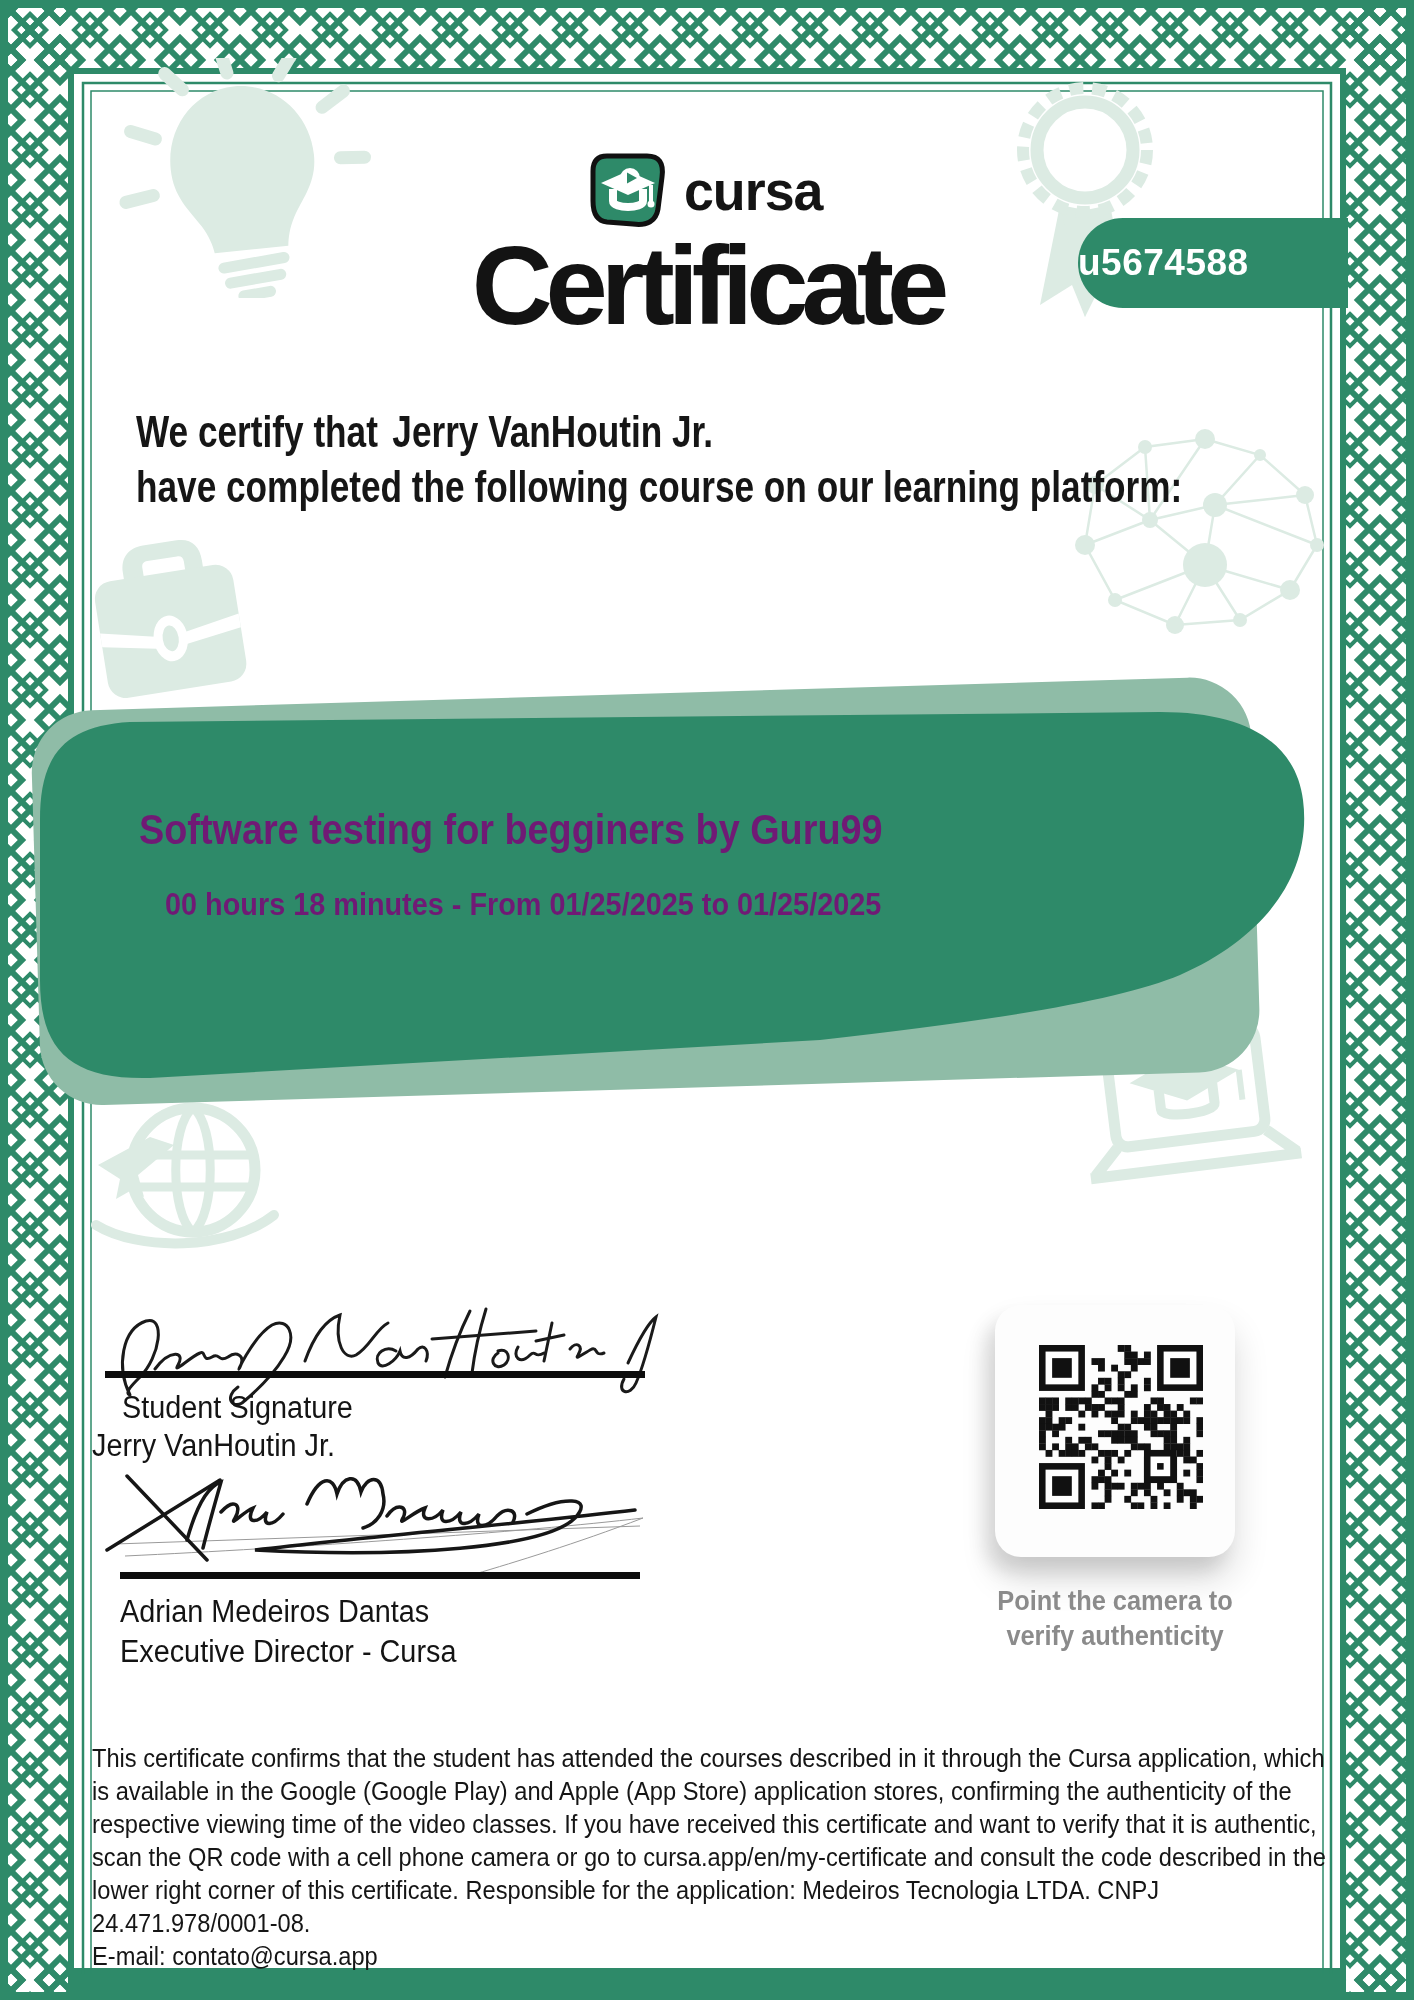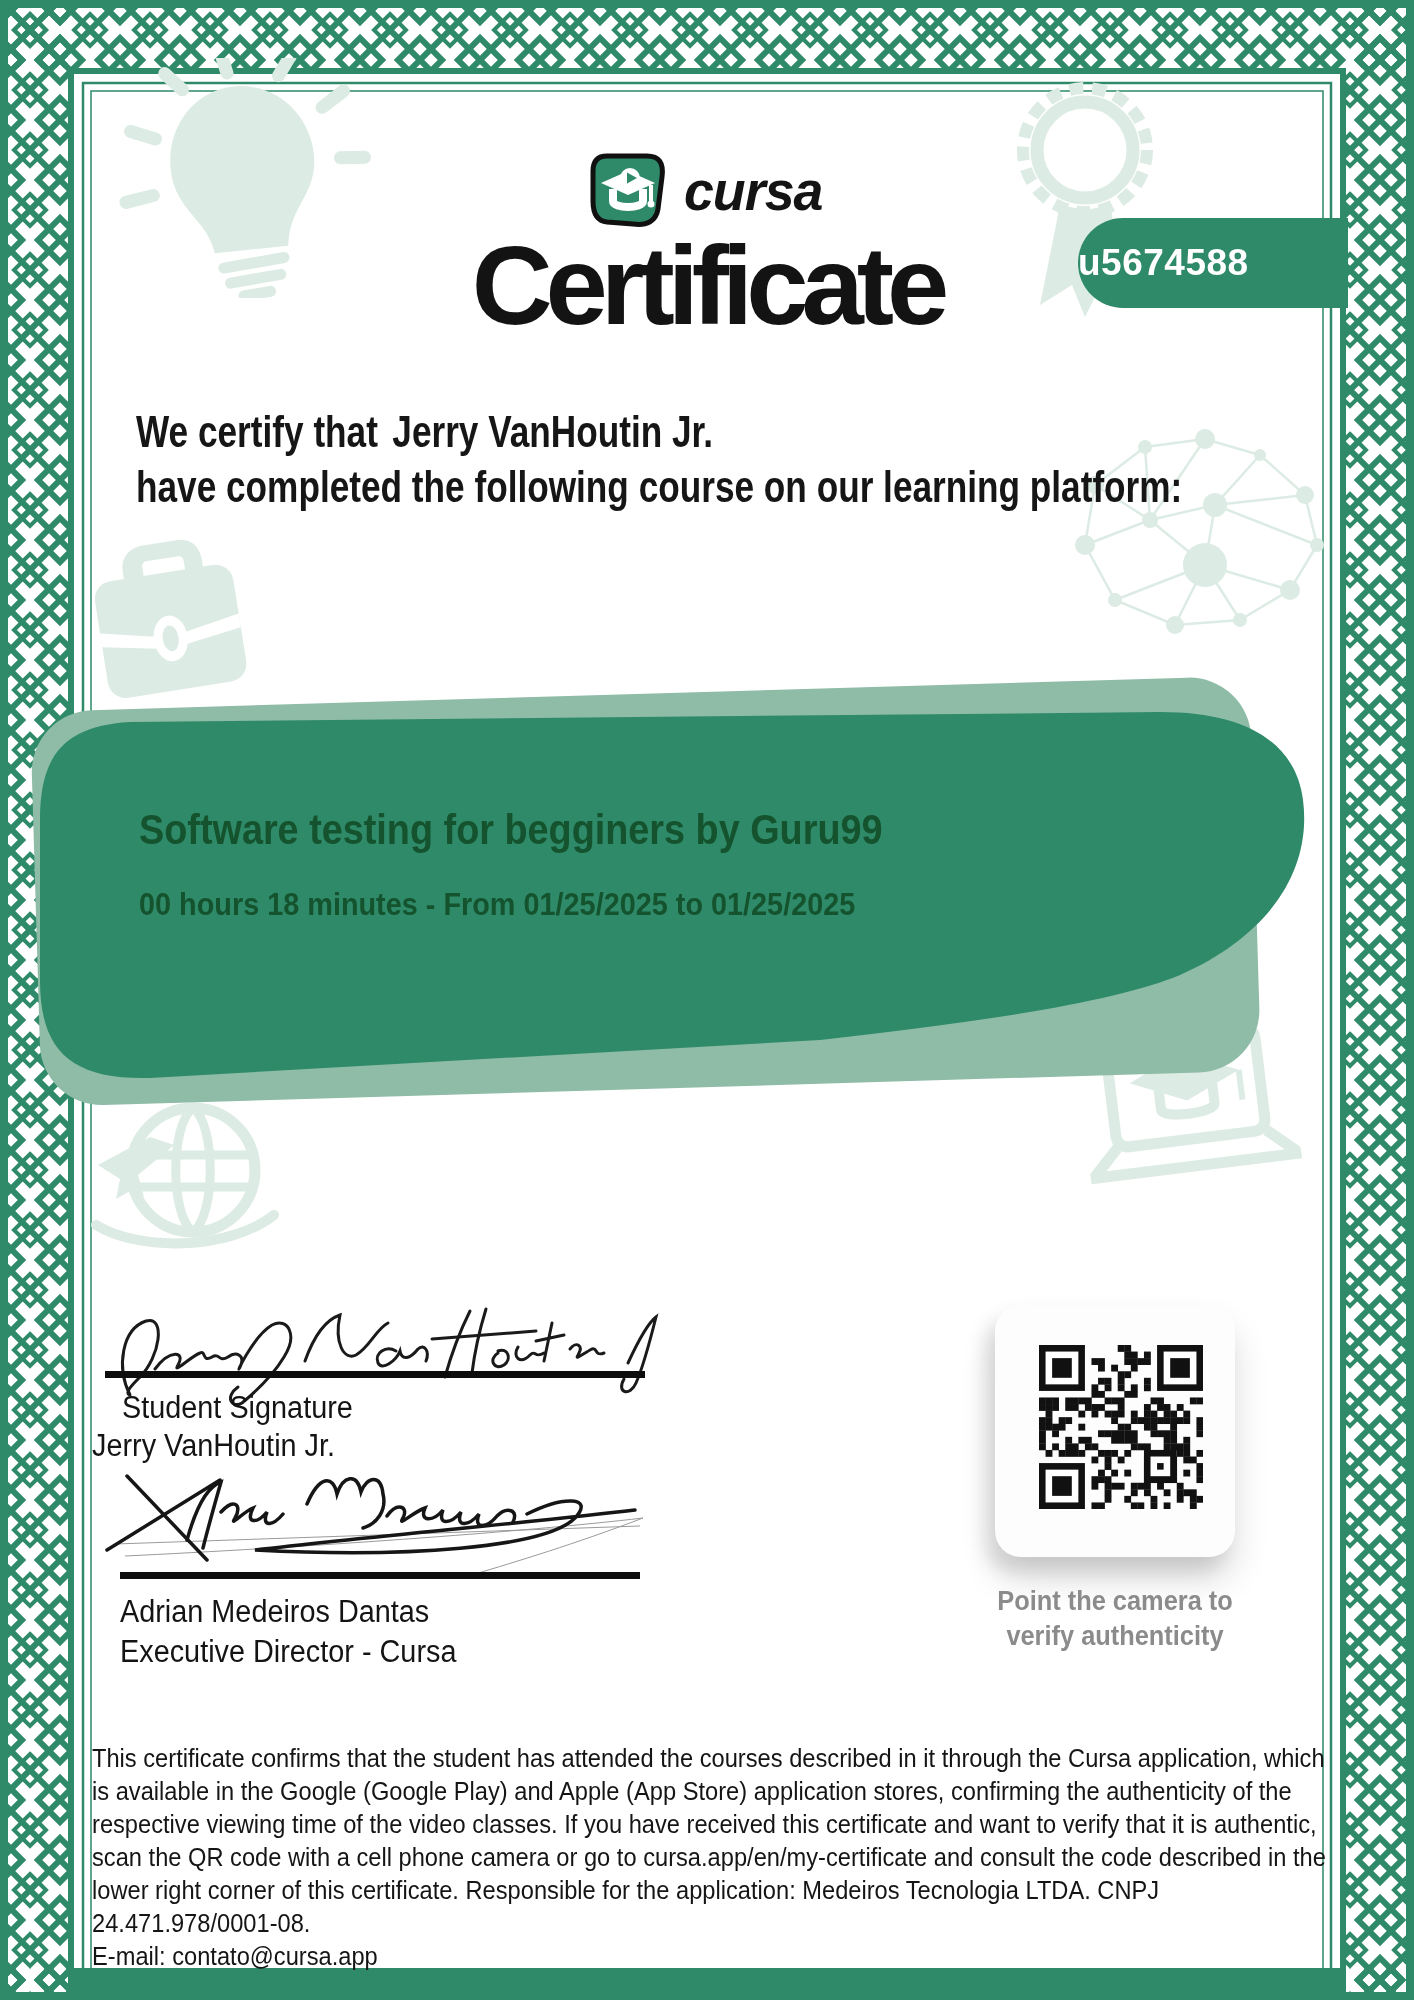--- a/index.html
+++ b/index.html
@@ -10,36 +10,36 @@
   .abs{position:absolute;}
   svg{display:block;}
   .s-accent{stroke:var(--green);}
   .f-accent{fill:var(--green);}
   .f-wm{fill:var(--wm);}
   .s-wm{stroke:var(--wm);}
   .f-sage{fill:var(--sage);}
   .none{fill:none;}
 
   
-  .logo-row{left:0;right:0;top:150px;height:80px;display:flex;align-items:center;justify-content:center;gap:14px;z-index:3;font-style:italic;}
+  .logo-row{left:0;right:0;top:150px;height:80px;display:flex;align-items:center;justify-content:center;gap:14px;z-index:3;}
   .logo-word{font-size:56px;font-weight:700;color:#141414;letter-spacing:-1px;transform:scaleX(.96);}
   .cert-title{left:0;right:0;top:230px;text-align:center;font-size:112px;line-height:1;font-weight:800;
     color:#131313;letter-spacing:-7px;z-index:3;}
   .id-badge{left:1078px;top:218px;width:270px;height:90px;background:var(--green);
     border-radius:45px 0 0 45px;display:flex;align-items:center;justify-content:flex-start;z-index:4;}
   .id-badge span{color:#fff;font-size:37px;font-weight:600;letter-spacing:.5px;}
 
   
   .intro{left:136px;top:404px;z-index:3;color:#161616;font-weight:700;font-size:44px;line-height:1.26;
     transform:scaleX(.80);transform-origin:left top;white-space:nowrap;}
   .intro .name{margin-left:18px;}
 
   
   .banner-svg{left:0px;top:640px;z-index:3;}
-  .banner-text{left:139px;top:806px;z-index:4;color:#14532d;}
+  .banner-text{left:139px;top:806px;z-index:4;color:#701a75;text-align:center;}
   .banner-title{font-size:42px;font-weight:700;white-space:nowrap;transform:scaleX(.90);transform-origin:left top;}
   .banner-sub{margin-top:33px;font-size:31px;font-weight:700;white-space:nowrap;transform:scaleX(.93);transform-origin:left top;}
 
   
   .sig-svg{z-index:3;}
   .sig-line{height:7px;background:#0d0d0d;z-index:3;}
   .sig-label{z-index:3;color:#141414;font-size:31px;line-height:1.3;transform:scaleX(.93);transform-origin:left top;white-space:nowrap;}
 
   
   .qr-card{left:995px;top:1305px;width:240px;height:252px;background:#fdfdfd;border-radius:26px;z-index:3;

